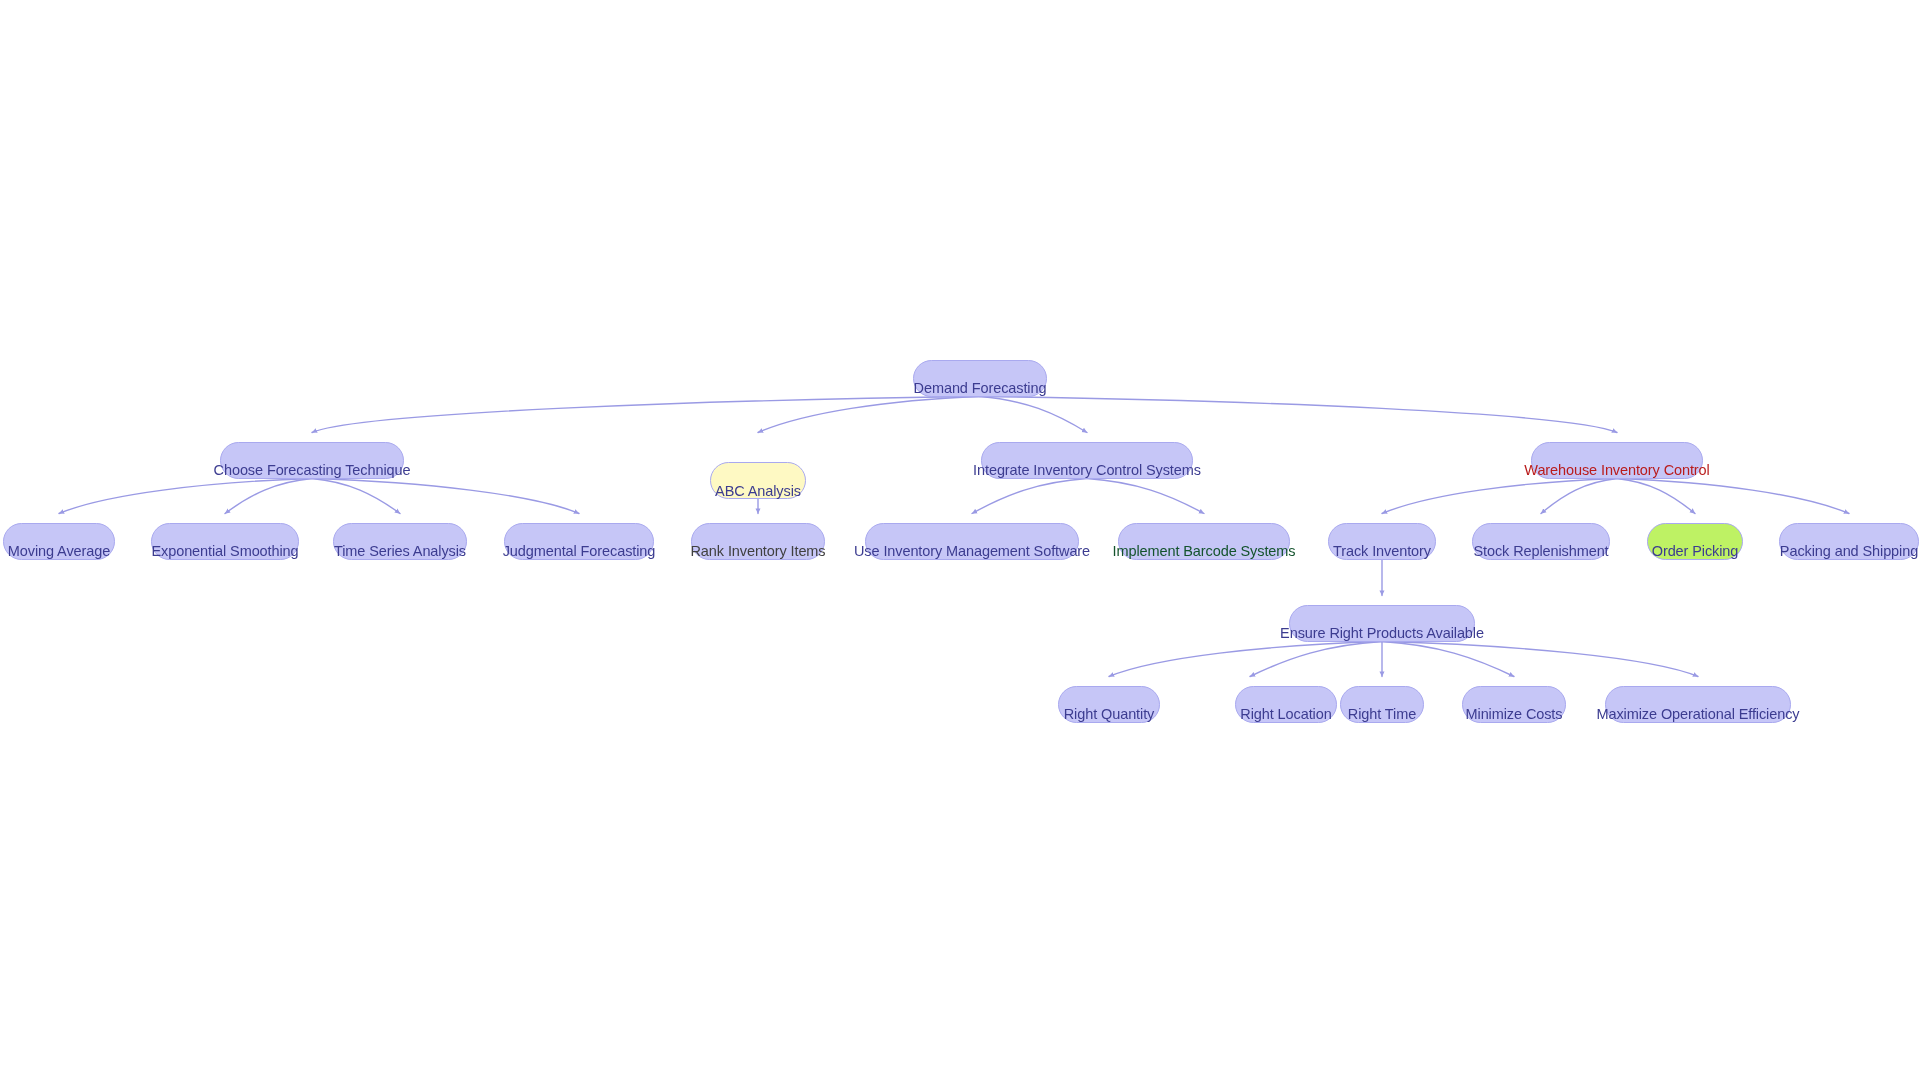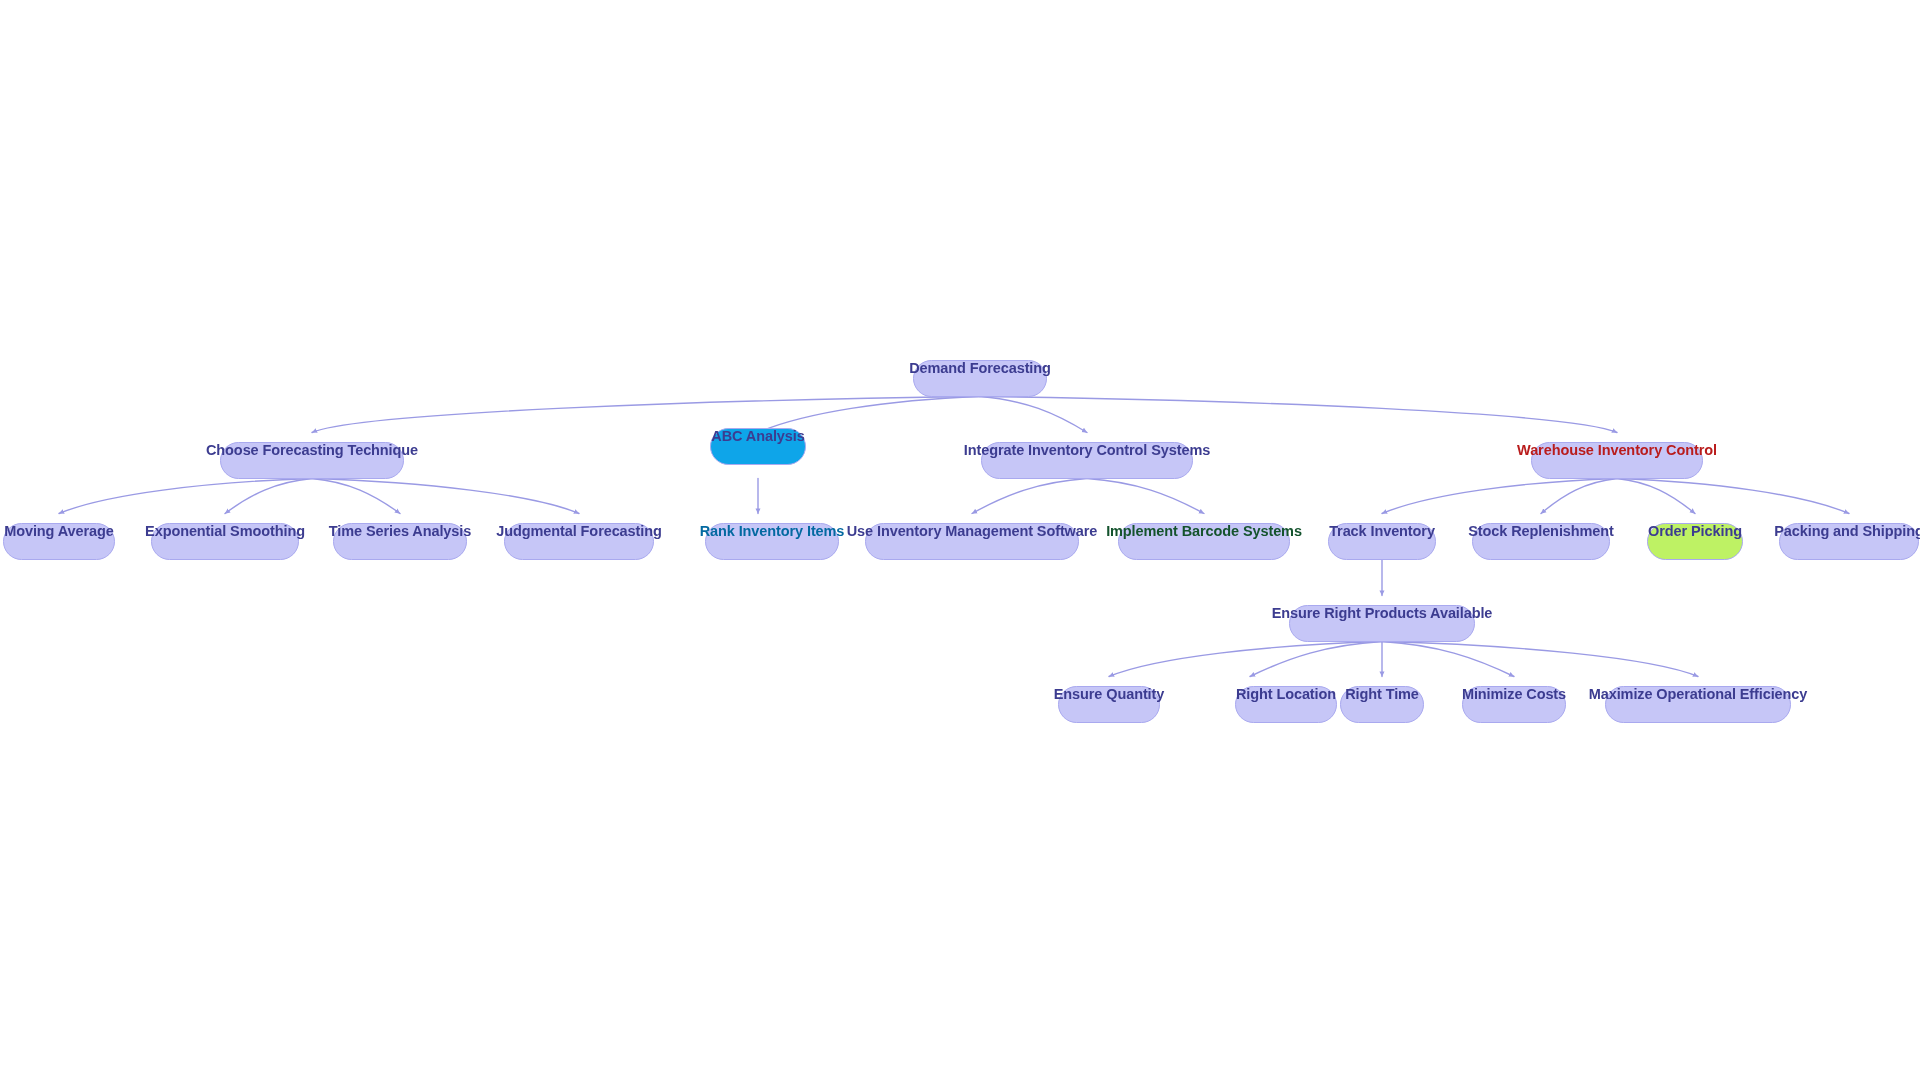--- a/index.html
+++ b/index.html
@@ -18,29 +18,29 @@
   #edge-layer {
     position: absolute;
     top: 0; left: 0;
     width: 1920px; height: 1080px;
     pointer-events: none;
   }
   .node {
     position: absolute;
     box-sizing: border-box;
     display: flex;
-    align-items: flex-start;
+    align-items: flex-end;
     justify-content: center;
     background: #c6c6f7;
     border: 1.3px solid #a9a9ef;
     border-radius: 999px;
     color: #3c3c90;
     font-family: "Liberation Sans", sans-serif;
     font-size: 14.5px;
-    font-weight: 700;
+    font-weight: 400;
     letter-spacing: -0.1px;
     white-space: nowrap;
     line-height: 1;
     z-index: 2;
   }
   .node-label {
     display: block;
     padding: 0 2px;
   }
 </style>
@@ -76,42 +76,42 @@
       <path d="M 1382 641.5 C 1437.44 645 1474.4 657.25 1514 676.5" fill="none" stroke="#9a9ae4" stroke-width="1.4" stroke-linecap="round" marker-end="url(#arrow)"></path>
       <path d="M 1382 641.5 C 1514.72 645 1652 657.25 1698 676.5" fill="none" stroke="#9a9ae4" stroke-width="1.4" stroke-linecap="round" marker-end="url(#arrow)"></path>
     </svg>
   <div id="node-layer">
       <div class="node" style="left: 913px; top: 359.5px; width: 134px; height: 37px; background: rgb(198, 198, 247); border-color: rgb(169, 169, 239); color: rgb(60, 60, 144);">
         <span class="node-label">Demand Forecasting</span>
       </div>
       <div class="node" style="left: 220px; top: 441.5px; width: 184px; height: 37px; background: rgb(198, 198, 247); border-color: rgb(169, 169, 239); color: rgb(60, 60, 144);">
         <span class="node-label">Choose Forecasting Technique</span>
       </div>
-      <div class="node" style="left: 710px; top: 428px; width: 96px; height: 37px; background: #0ea5e9; border-color: rgb(169, 169, 239); color: rgb(60, 60, 144);">
+      <div class="node" style="left: 710px; top: 462px; width: 96px; height: 37px; background: #fef9c3; border-color: rgb(169, 169, 239); color: rgb(60, 60, 144);">
         <span class="node-label">ABC Analysis</span>
       </div>
       <div class="node" style="left: 981px; top: 441.5px; width: 212px; height: 37px; background: rgb(198, 198, 247); border-color: rgb(169, 169, 239); color: rgb(60, 60, 144);">
         <span class="node-label">Integrate Inventory Control Systems</span>
       </div>
       <div class="node" style="left: 1531px; top: 441.5px; width: 172px; height: 37px; background: rgb(198, 198, 247); border-color: rgb(169, 169, 239); color: #b91c1c;">
         <span class="node-label">Warehouse Inventory Control</span>
       </div>
       <div class="node" style="left: 3px; top: 522.5px; width: 112px; height: 37px; background: rgb(198, 198, 247); border-color: rgb(169, 169, 239); color: rgb(60, 60, 144);">
         <span class="node-label">Moving Average</span>
       </div>
       <div class="node" style="left: 151px; top: 522.5px; width: 148px; height: 37px; background: rgb(198, 198, 247); border-color: rgb(169, 169, 239); color: rgb(60, 60, 144);">
         <span class="node-label">Exponential Smoothing</span>
       </div>
       <div class="node" style="left: 333px; top: 522.5px; width: 134px; height: 37px; background: rgb(198, 198, 247); border-color: rgb(169, 169, 239); color: rgb(60, 60, 144);">
         <span class="node-label">Time Series Analysis</span>
       </div>
       <div class="node" style="left: 504px; top: 522.5px; width: 150px; height: 37px; background: rgb(198, 198, 247); border-color: rgb(169, 169, 239); color: rgb(60, 60, 144);">
         <span class="node-label">Judgmental Forecasting</span>
       </div>
-      <div class="node" style="left: 691px; top: 522.5px; width: 134px; height: 37px; background: rgb(198, 198, 247); border-color: rgb(169, 169, 239); color: #0369a1; margin-left: 14px;">
+      <div class="node" style="left: 691px; top: 522.5px; width: 134px; height: 37px; background: rgb(198, 198, 247); border-color: rgb(169, 169, 239); color: #404040;">
         <span class="node-label">Rank Inventory Items</span>
       </div>
       <div class="node" style="left: 865px; top: 522.5px; width: 214px; height: 37px; background: rgb(198, 198, 247); border-color: rgb(169, 169, 239); color: rgb(60, 60, 144);">
         <span class="node-label">Use Inventory Management Software</span>
       </div>
       <div class="node" style="left: 1118px; top: 522.5px; width: 172px; height: 37px; background: rgb(198, 198, 247); border-color: rgb(169, 169, 239); color: #14532d;">
         <span class="node-label">Implement Barcode Systems</span>
       </div>
       <div class="node" style="left: 1328px; top: 522.5px; width: 108px; height: 37px; background: rgb(198, 198, 247); border-color: rgb(169, 169, 239); color: rgb(60, 60, 144);">
         <span class="node-label">Track Inventory</span>
@@ -122,21 +122,21 @@
       <div class="node" style="left: 1647px; top: 522.5px; width: 96px; height: 37px; background: #bef264; border-color: rgb(169, 169, 239); color: rgb(60, 60, 144);">
         <span class="node-label">Order Picking</span>
       </div>
       <div class="node" style="left: 1779px; top: 522.5px; width: 140px; height: 37px; background: rgb(198, 198, 247); border-color: rgb(169, 169, 239); color: rgb(60, 60, 144);">
         <span class="node-label">Packing and Shipping</span>
       </div>
       <div class="node" style="left: 1289px; top: 604.5px; width: 186px; height: 37px; background: rgb(198, 198, 247); border-color: rgb(169, 169, 239); color: rgb(60, 60, 144);">
         <span class="node-label">Ensure Right Products Available</span>
       </div>
       <div class="node" style="left: 1058px; top: 685.5px; width: 102px; height: 37px; background: rgb(198, 198, 247); border-color: rgb(169, 169, 239); color: rgb(60, 60, 144);">
-        <span class="node-label">Ensure Quantity</span>
+        <span class="node-label">Right Quantity</span>
       </div>
       <div class="node" style="left: 1199px; top: 685.5px; width: 102px; height: 37px; background: rgb(198, 198, 247); border-color: rgb(169, 169, 239); color: rgb(60, 60, 144); margin-left: 36px;">
         <span class="node-label">Right Location</span>
       </div>
       <div class="node" style="left: 1340px; top: 685.5px; width: 84px; height: 37px; background: rgb(198, 198, 247); border-color: rgb(169, 169, 239); color: rgb(60, 60, 144);">
         <span class="node-label">Right Time</span>
       </div>
       <div class="node" style="left: 1462px; top: 685.5px; width: 104px; height: 37px; background: rgb(198, 198, 247); border-color: rgb(169, 169, 239); color: rgb(60, 60, 144);">
         <span class="node-label">Minimize Costs</span>
       </div>

